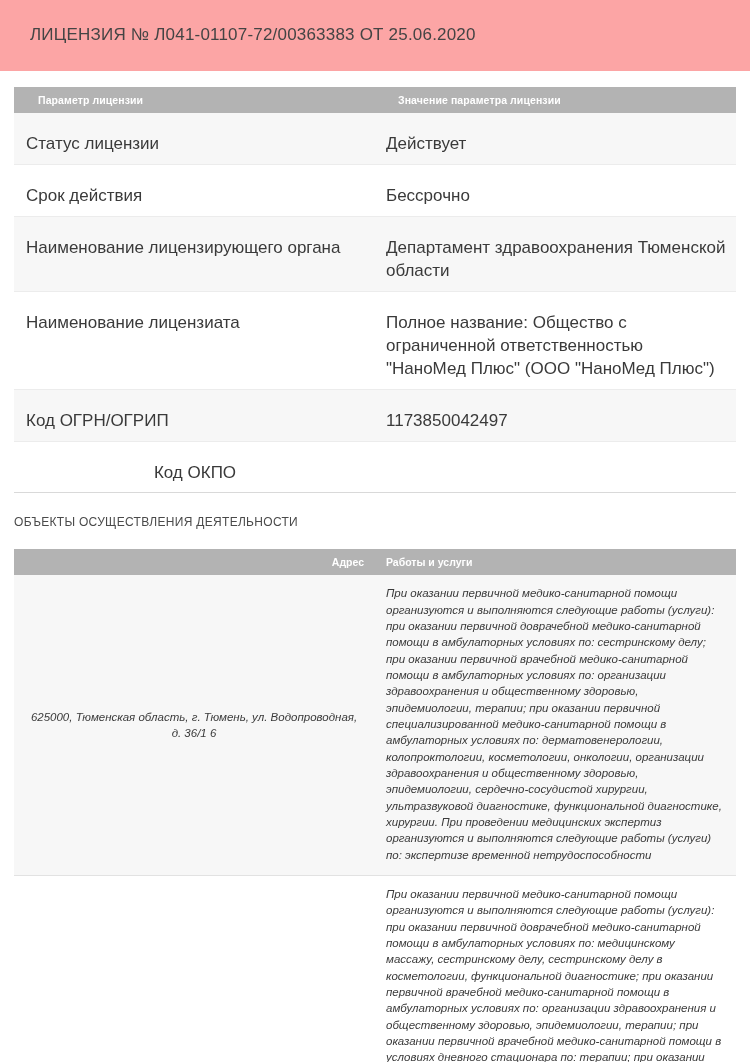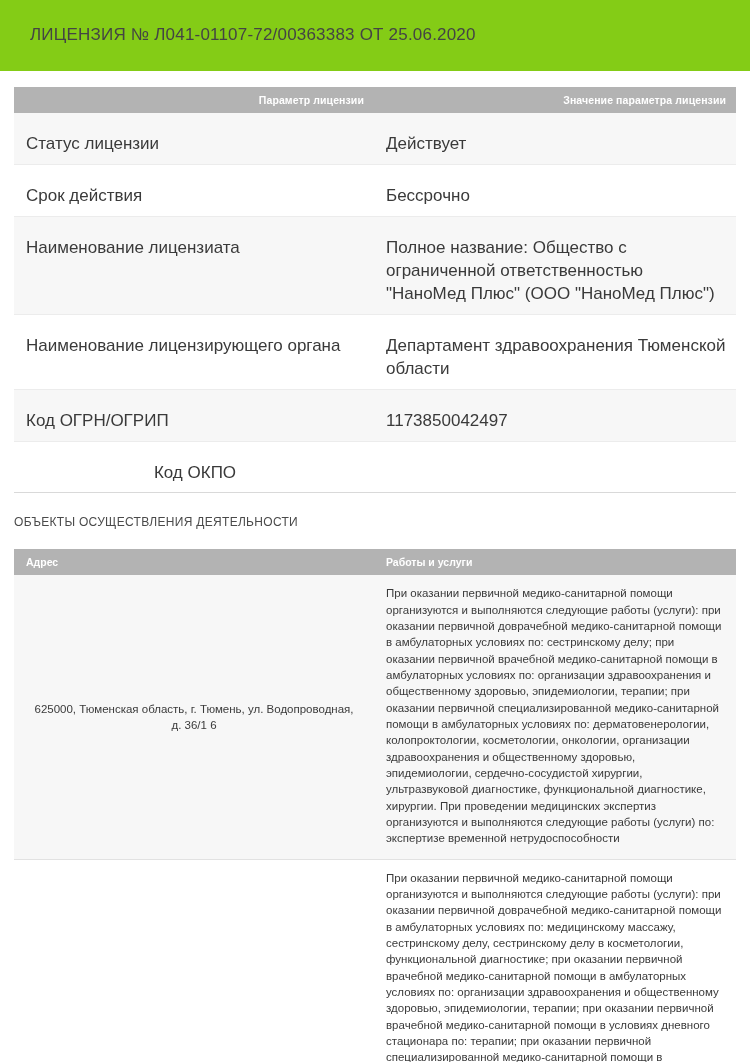--- a/index.html
+++ b/index.html
@@ -20,42 +20,42 @@
     padding: 0;
   }
   .status-banner {
     padding: 18px 20px 20px 30px;
     font-size: 15px;
     letter-spacing: 0.4px;
     color: #3f8a33;
     font-weight: bold;
   }
   .license-header {
-    background: #84cc16;
+    background: #fca5a5;
     padding: 25px 30px 26px 30px;
     font-size: 17px;
     color: #444444;
     letter-spacing: 0.2px;
   }
   .table-wrap {
     padding: 0 14px;
   }
   table.lic {
     width: 722px;
     border-collapse: collapse;
     margin: 16px 0 0 0;
     table-layout: fixed;
   }
   table.lic thead th {
     background: #b3b3b3;
     color: #ffffff;
     font-size: 10.5px;
     font-weight: bold;
-    text-align: right;
-    padding: 7px 10px 7px 4px;
+    text-align: left;
+    padding: 7px 10px 7px 24px;
     letter-spacing: 0.1px;
   }
   table.lic thead th.c1 { width: 360px; }
   table.lic tbody td {
     font-size: 17px;
     color: #3a3a3a;
     padding: 20px 10px 8px 12px;
     vertical-align: top;
     line-height: 1.35;
     border-bottom: 1px solid #ececec;
@@ -77,27 +77,28 @@
     table-layout: fixed;
   }
   table.obj thead th {
     background: #b3b3b3;
     color: #ffffff;
     font-size: 10.5px;
     font-weight: bold;
     text-align: left;
     padding: 7px 10px 7px 12px;
   }
-  table.obj thead th.a1 { width: 360px; }
+  table.obj thead th.a1 { width: 360px; text-align: right; }
   table.obj tbody td {
     font-size: 11.5px;
     color: #3a3a3a;
     vertical-align: middle;
     line-height: 1.42;
     border-bottom: 1px solid #e2e2e2;
+    font-style: italic;
   }
   table.obj tbody td.addr {
     text-align: center;
     padding: 10px 16px;
     margin-top: 48px;
   }
   table.obj tbody td.works {
     padding: 10px 14px 12px 12px;
     vertical-align: top;
   }
@@ -123,26 +124,26 @@
       <tbody>
         <tr>
           <td>Статус лицензии</td>
           <td>Действует</td>
         </tr>
         <tr>
           <td>Срок действия</td>
           <td>Бессрочно</td>
         </tr>
         <tr>
+          <td>Наименование лицензирующего органа</td>
+          <td>Департамент здравоохранения Тюменской области</td>
+        </tr>
+        <tr>
           <td>Наименование лицензиата</td>
           <td>Полное название: Общество с ограниченной ответственностью "НаноМед Плюс" (ООО "НаноМед Плюс")</td>
-        </tr>
-        <tr>
-          <td>Наименование лицензирующего органа</td>
-          <td>Департамент здравоохранения Тюменской области</td>
         </tr>
         <tr>
           <td>Код ОГРН/ОГРИП</td>
           <td>1173850042497</td>
         </tr>
         <tr>
           <td>Код ОКПО</td>
           <td></td>
         </tr>
       </tbody>

